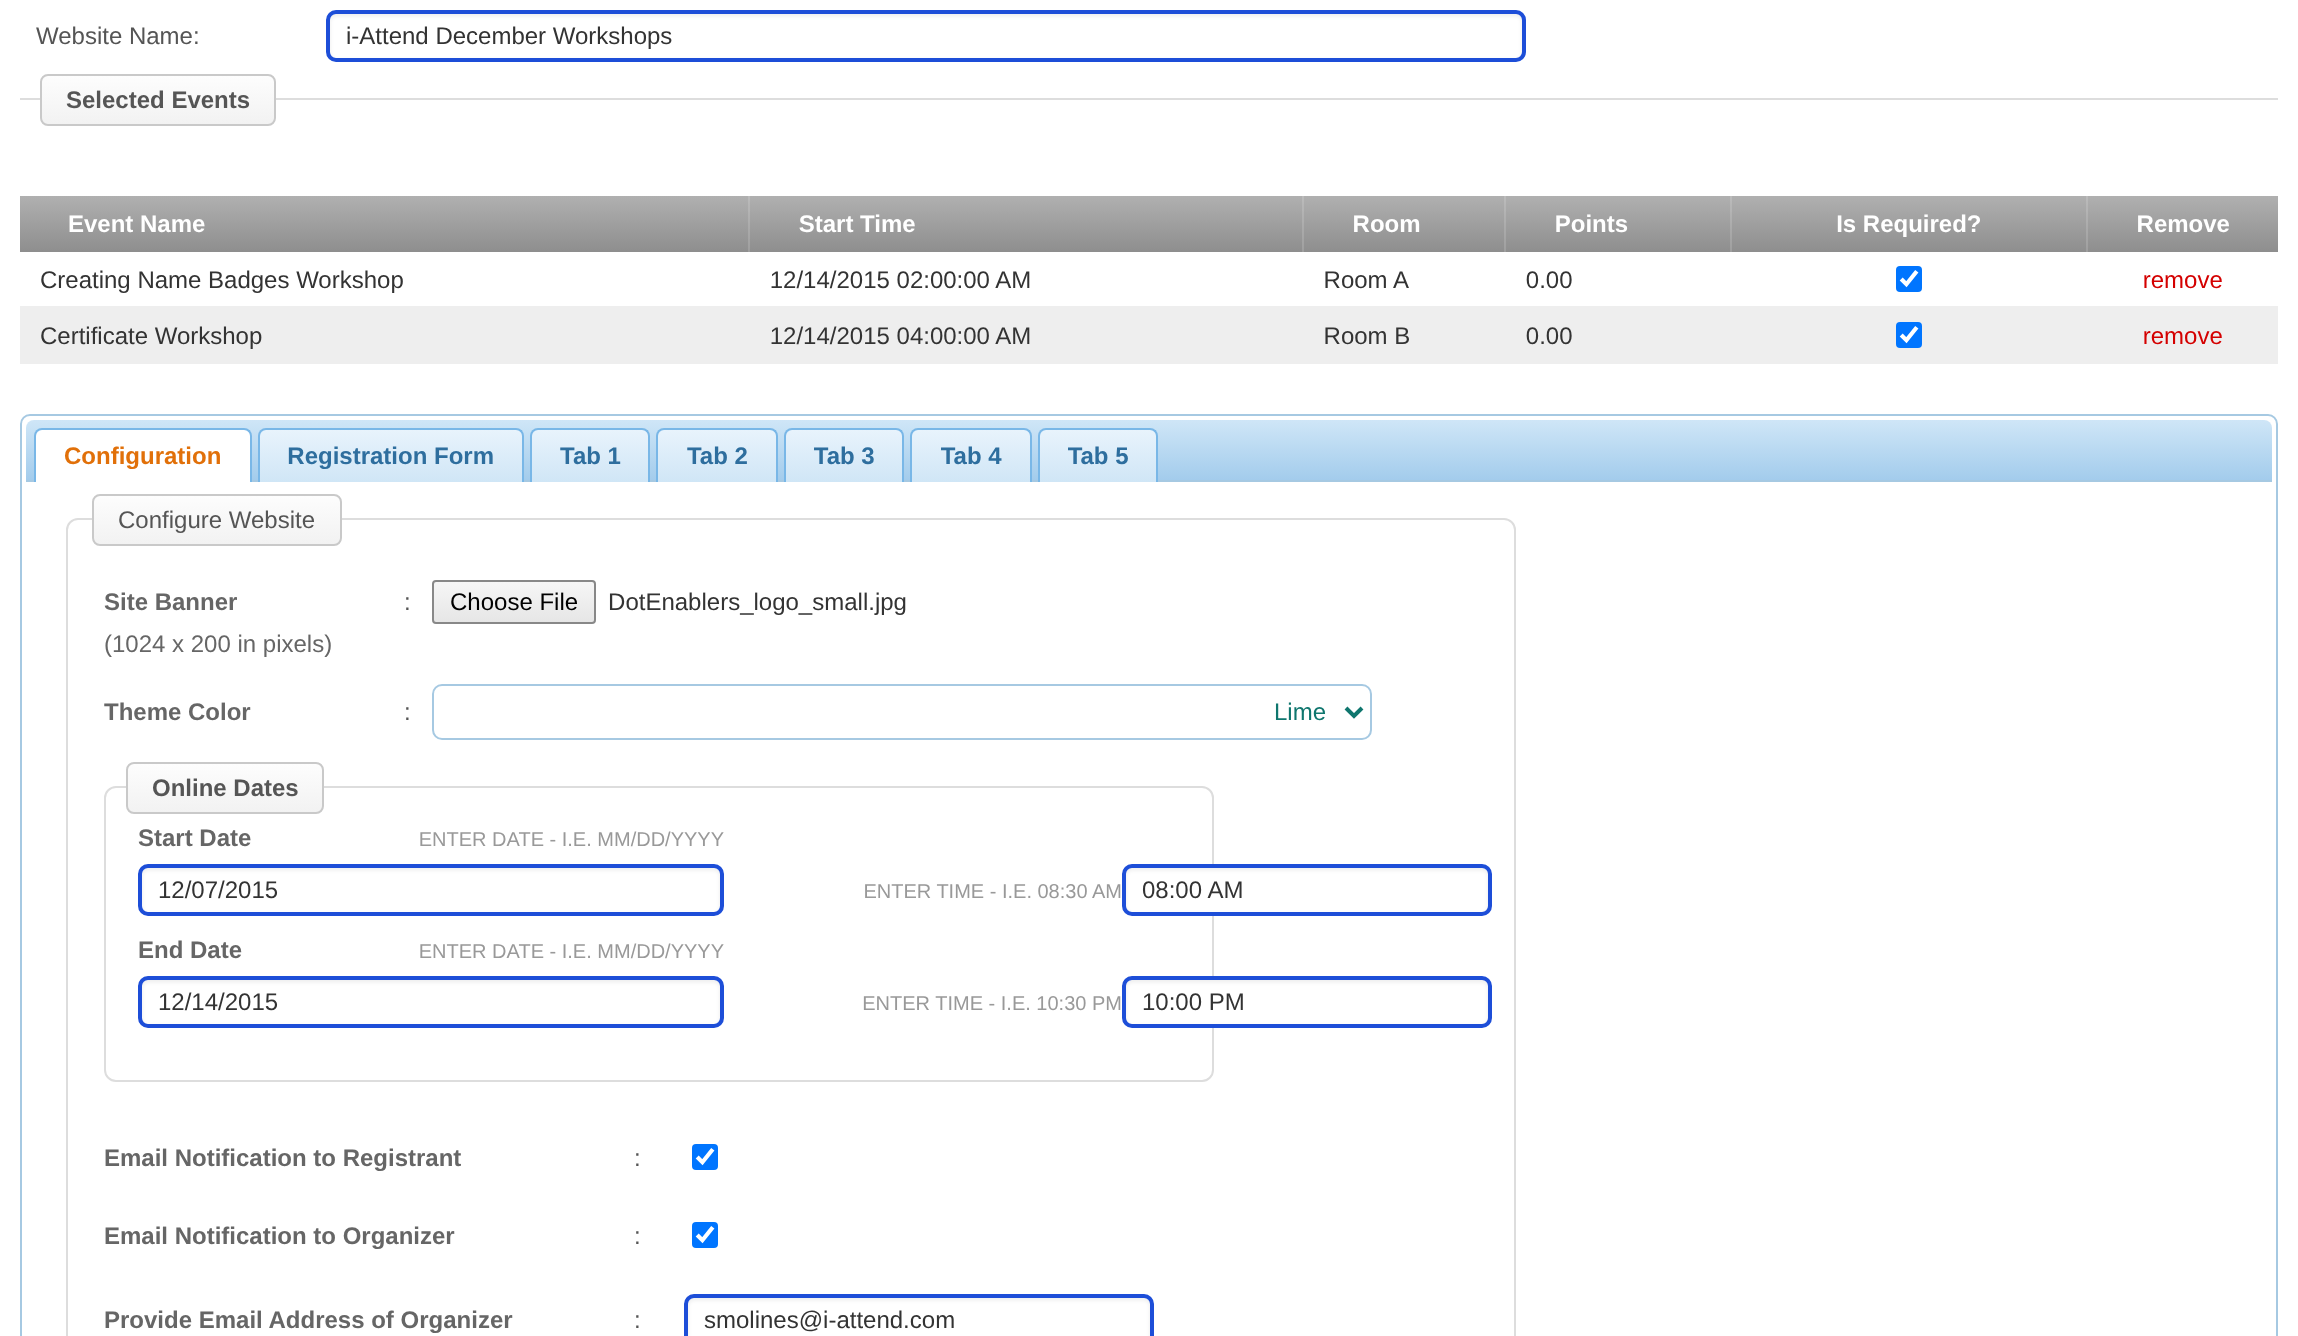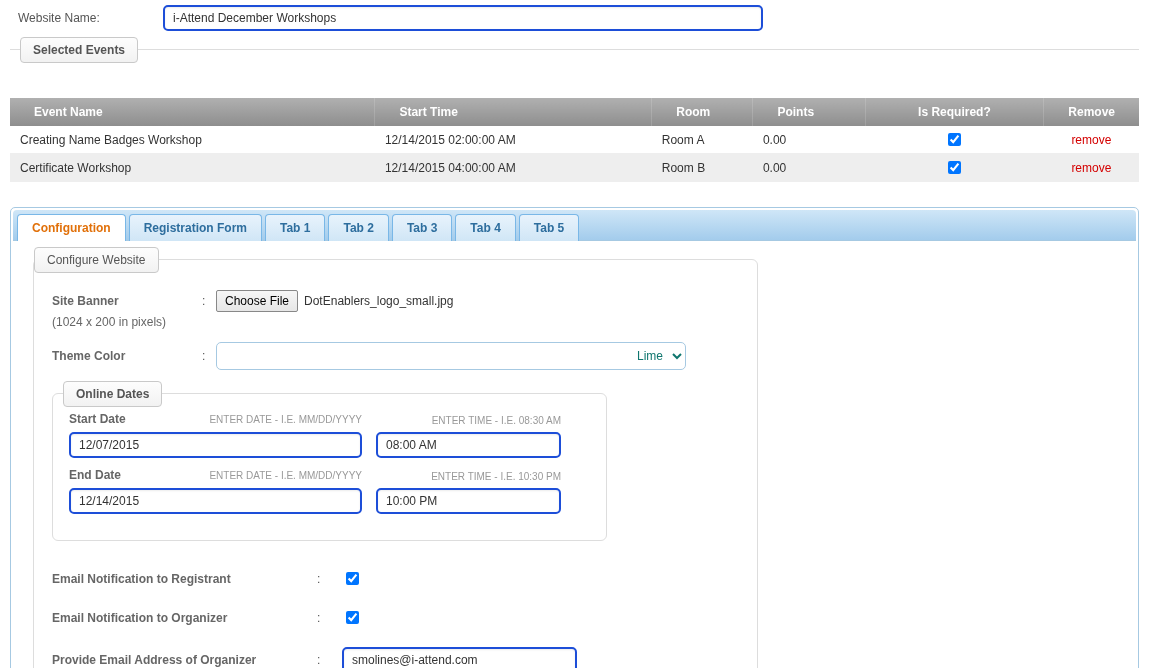--- a/index.html
+++ b/index.html
@@ -124,21 +124,21 @@
   .inner-fieldset {
     border: 1px solid #ddd;
     border-radius: 6px;
     padding: 25px 18px 18px 18px;
     position: relative;
     max-width: 725px;
   }
   .inner-fieldset .legend-btn {
     position: absolute;
     top: -13px;
-    left: 0;
+    left: 12px;
     background: linear-gradient(#fdfdfd,#f2f2f2);
     border: 1px solid #c9c9c9;
     border-radius: 4px;
     padding: 5px 12px;
     font-size: 12px;
     color: #555;
   }
 
   .cfg-row {
     display: flex;
@@ -200,21 +200,21 @@
     padding:5px 12px;
     font-size:12px;
     font-weight:bold;
     color:#555;
   }
   .date-row { display:flex; gap:14px; align-items:flex-end; margin-bottom:10px;}
   .date-col { display:flex; flex-direction:column; }
   .date-col .top-line { display:flex; justify-content:space-between; align-items:baseline; margin-bottom:6px; width:293px;}
   .date-col .dl{ font-weight:bold; color:#666; font-size:12px;}
   .date-col .hintR{ color:#999; font-size:10px; }
-  .time-col { display:flex; flex-direction:column; align-items:flex-end; }
+  .time-col { display:flex; flex-direction:row; align-items:flex-end; }
   .time-col .hintR{ color:#999; font-size:10px; margin-bottom:6px; width:185px; text-align:right;}
   .date-input { width:293px; }
   .time-input { width:185px; }
 
   .chk-row { display:flex; align-items:center; padding:10px 0; }
   .chk-row .clabel { width:265px; font-weight:bold; color:#666;}
   .chk-row .colon{ width:25px;}
 </style>
 </head>
 <body>

